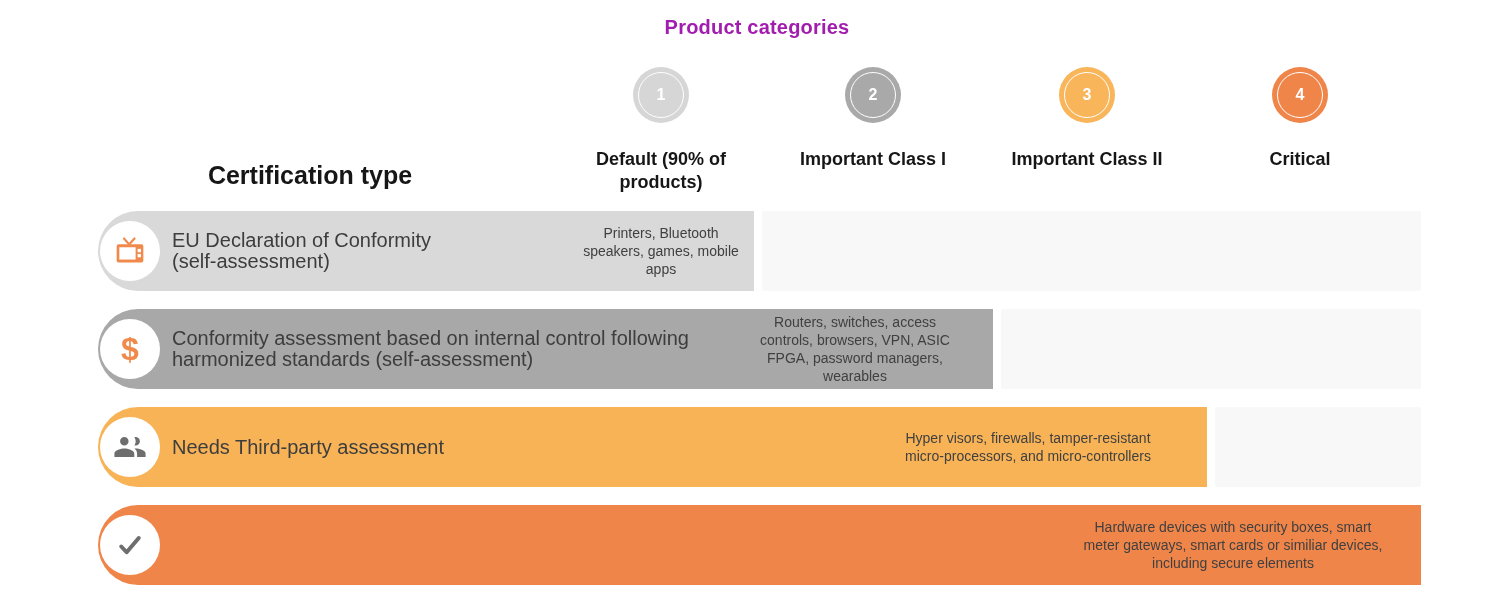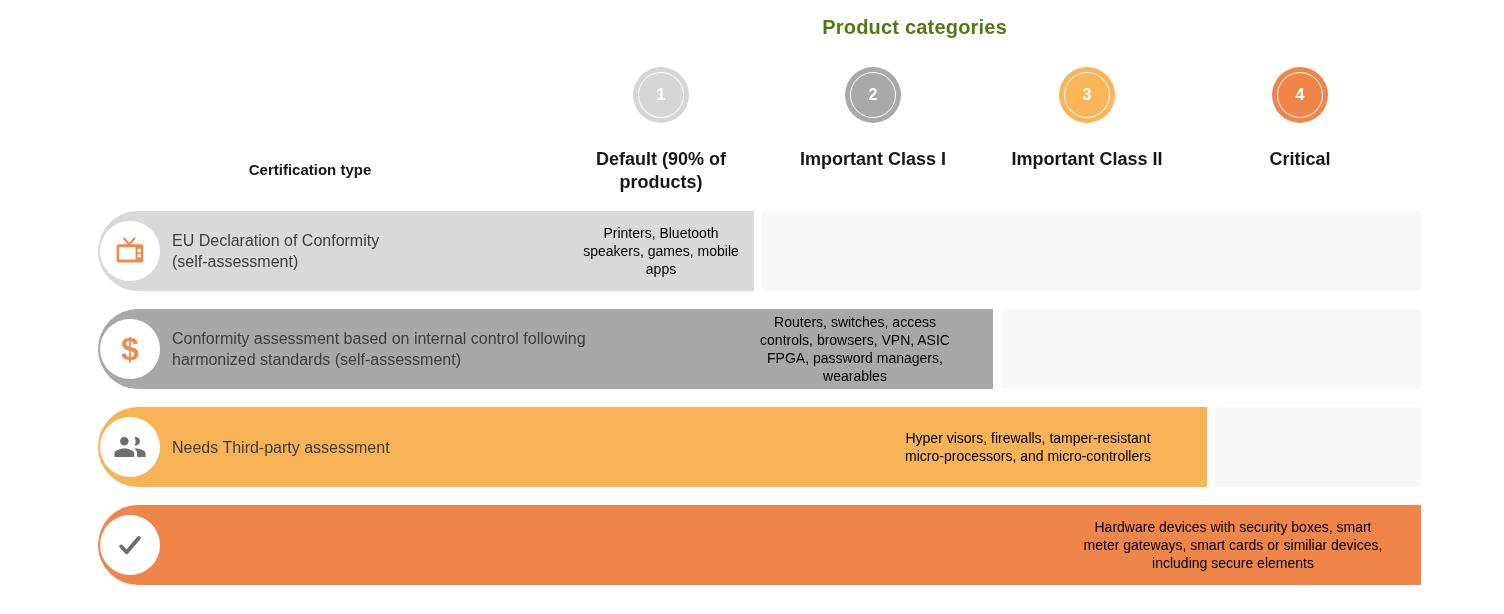--- a/index.html
+++ b/index.html
@@ -1,26 +1,26 @@
 <!DOCTYPE html>
 <html><head>
 <meta charset="utf-8">
 <style>
   html,body{margin:0;padding:0;background:#ffffff;}
   .canvas{
     position:relative;width:1504px;height:614px;background:#ffffff;
     font-family:"Liberation Sans", sans-serif;overflow:hidden;
   }
   .title{
-    position:absolute;top:16px;left:507px;width:500px;text-align:right;
-    font-size:20px;font-weight:700;color:#4d7c0f;letter-spacing:.2px;
+    position:absolute;top:16px;left:507px;width:500px;text-align:center;
+    font-size:20px;font-weight:700;color:#a21caf;letter-spacing:.2px;
   }
   .cert-header{
     position:absolute;top:161px;left:170px;width:280px;text-align:center;
-    font-size:15px;font-weight:700;color:#161616;
+    font-size:25px;font-weight:700;color:#161616;
   }
   .colcircle{
     position:absolute;top:67px;width:56px;height:56px;border-radius:50%;
     display:flex;align-items:center;justify-content:center;
   }
   .colcircle .ring{
     width:44px;height:44px;border:1.5px solid #ffffff;border-radius:50%;
     display:flex;align-items:center;justify-content:center;
   }
   .colcircle .num{color:#ffffff;font-size:16px;font-weight:700;}
@@ -35,25 +35,25 @@
   }
   .ext{
     position:absolute;top:0;height:80px;border-radius:2px;
   }
   .iconcircle{
     position:absolute;left:100px;top:10px;width:60px;height:60px;background:#ffffff;
     border-radius:50%;display:flex;align-items:center;justify-content:center;
   }
   .rowlabel{
     position:absolute;top:0;height:100%;display:flex;align-items:center;
-    font-size:16px;color:#3d3d3d;line-height:21px;white-space:pre-line;
+    font-size:20px;color:#3d3d3d;line-height:21px;white-space:pre-line;
   }
   .products{
     position:absolute;top:0;height:100%;display:flex;align-items:center;justify-content:center;
-    text-align:center;font-size:14px;color:#000000;line-height:18px;white-space:pre-line;
+    text-align:center;font-size:14px;color:#404040;line-height:18px;white-space:pre-line;
   }
   .dollar{font-size:32px;font-weight:600;color:#ef8a4c;line-height:1;}
 </style>
 </head>
 <body>
 
 <div class="canvas">
 
   <div class="title">Product categories</div>
 

